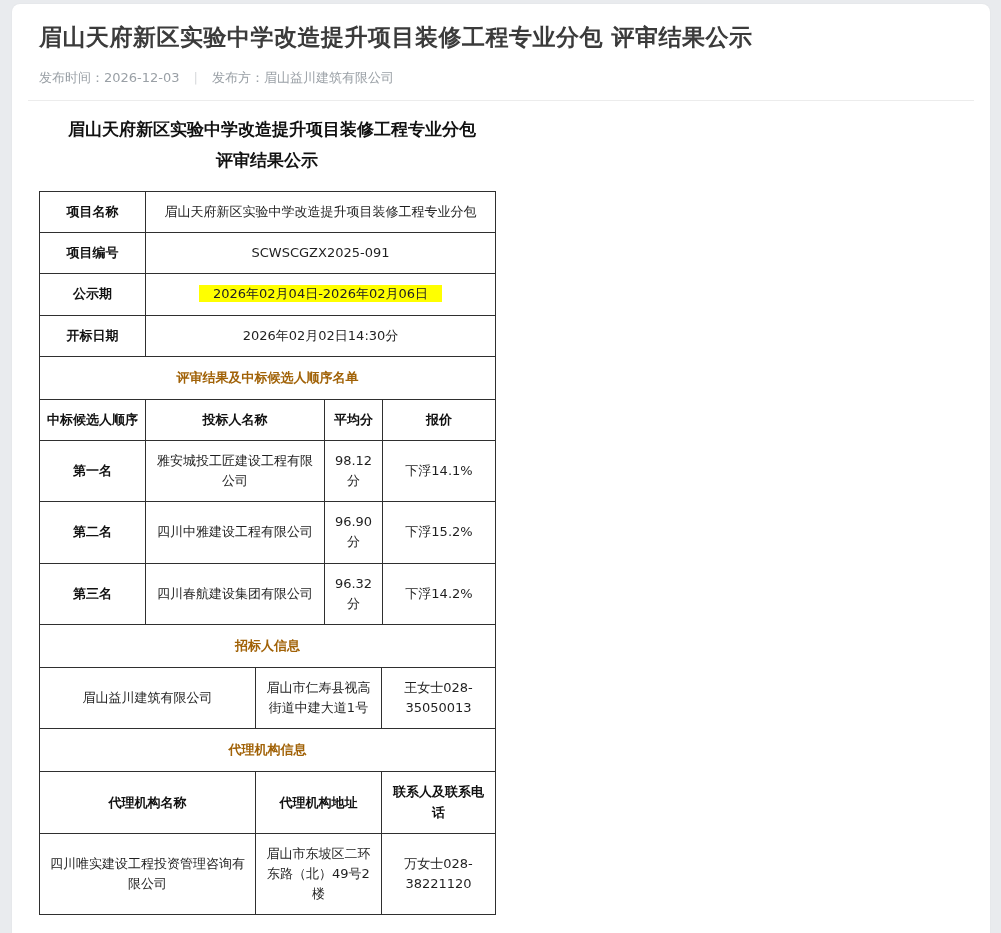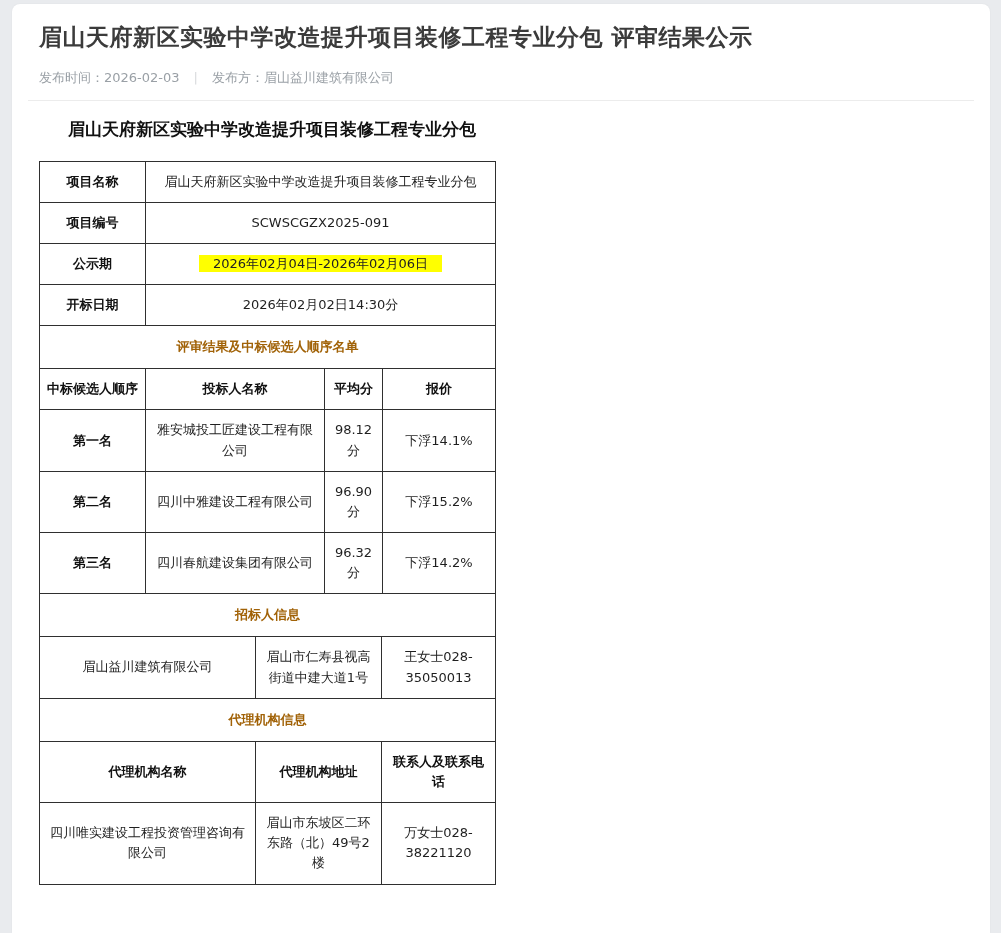--- a/index.html
+++ b/index.html
@@ -90,29 +90,30 @@
 </style>
 </head>
 <body>
 
 <div class="page">
   <div class="card">
 
     <h1 class="page-title">眉山天府新区实验中学改造提升项目装修工程专业分包 评审结果公示</h1>
 
     <div class="meta-row">
-      <span>发布时间：</span><span>2026-02-03</span><span class="sep">|</span><span>发布方：</span><span>眉山益川建筑有限公司</span>
+      <span>发布时间：</span><span>2026-12-03</span><span class="sep">|</span><span>发布方：</span><span>眉山益川建筑有限公司</span>
     </div>
 
     <div class="divider"></div>
 
     <div class="doc">
 
       <div class="doc-title">
         <span class="line1">眉山天府新区实验中学改造提升项目装修工程专业分包</span>
+        <span class="line2">评审结果公示</span>
       </div>
 
       <table class="tbl-info">
         <colgroup>
             <col style="width:106px">
             <col style="width:350px">
           </colgroup>
         <tbody>
             <tr>
           <th>项目名称</th>

